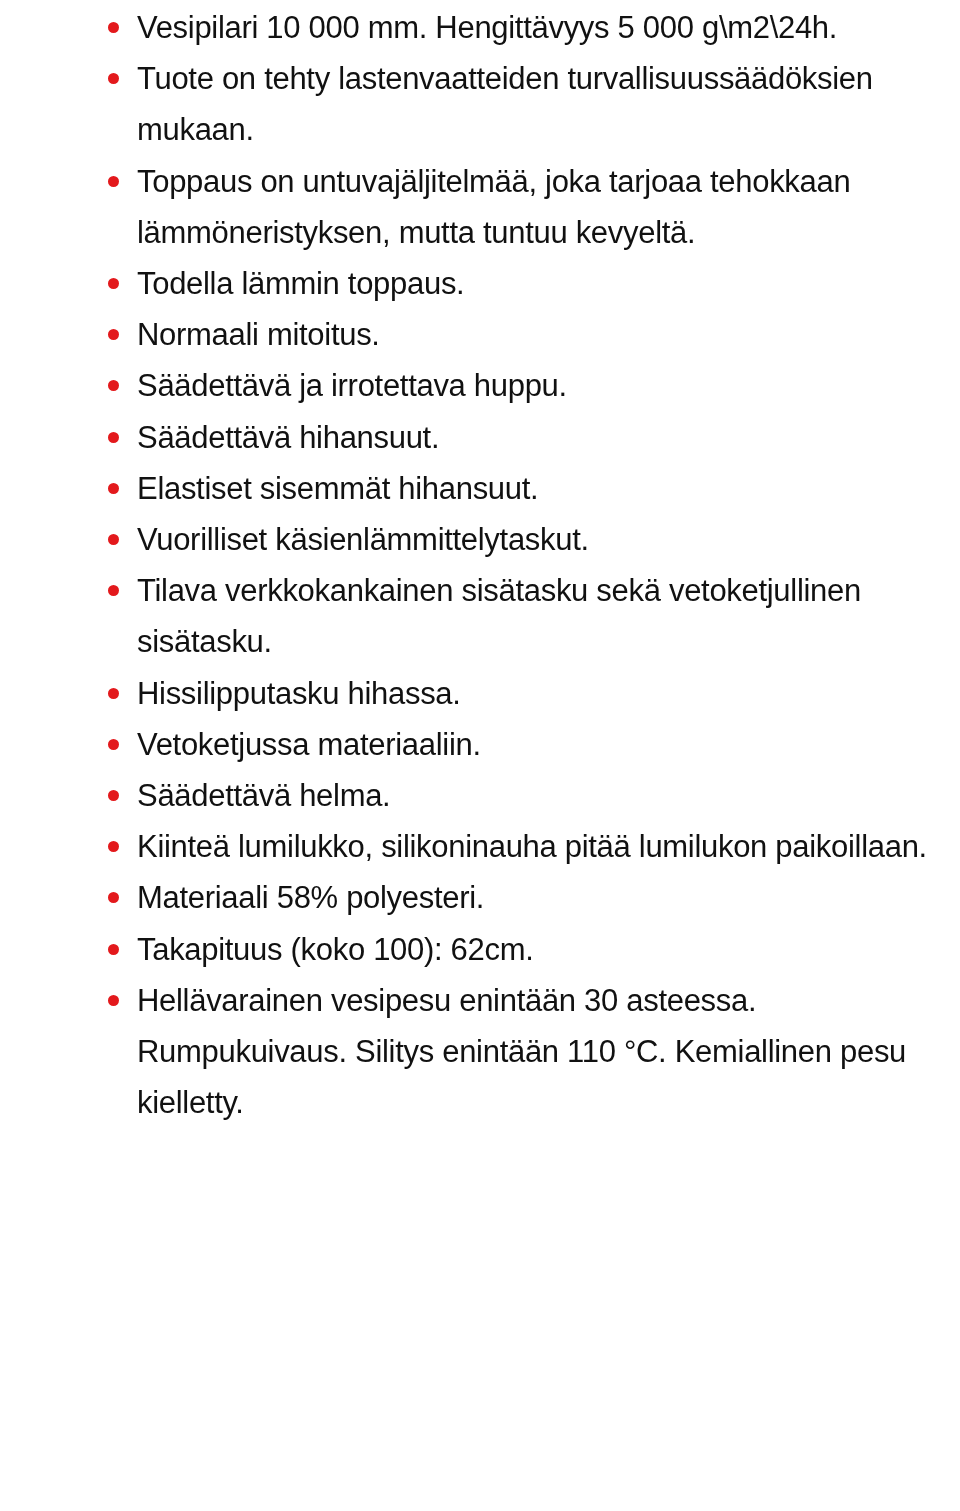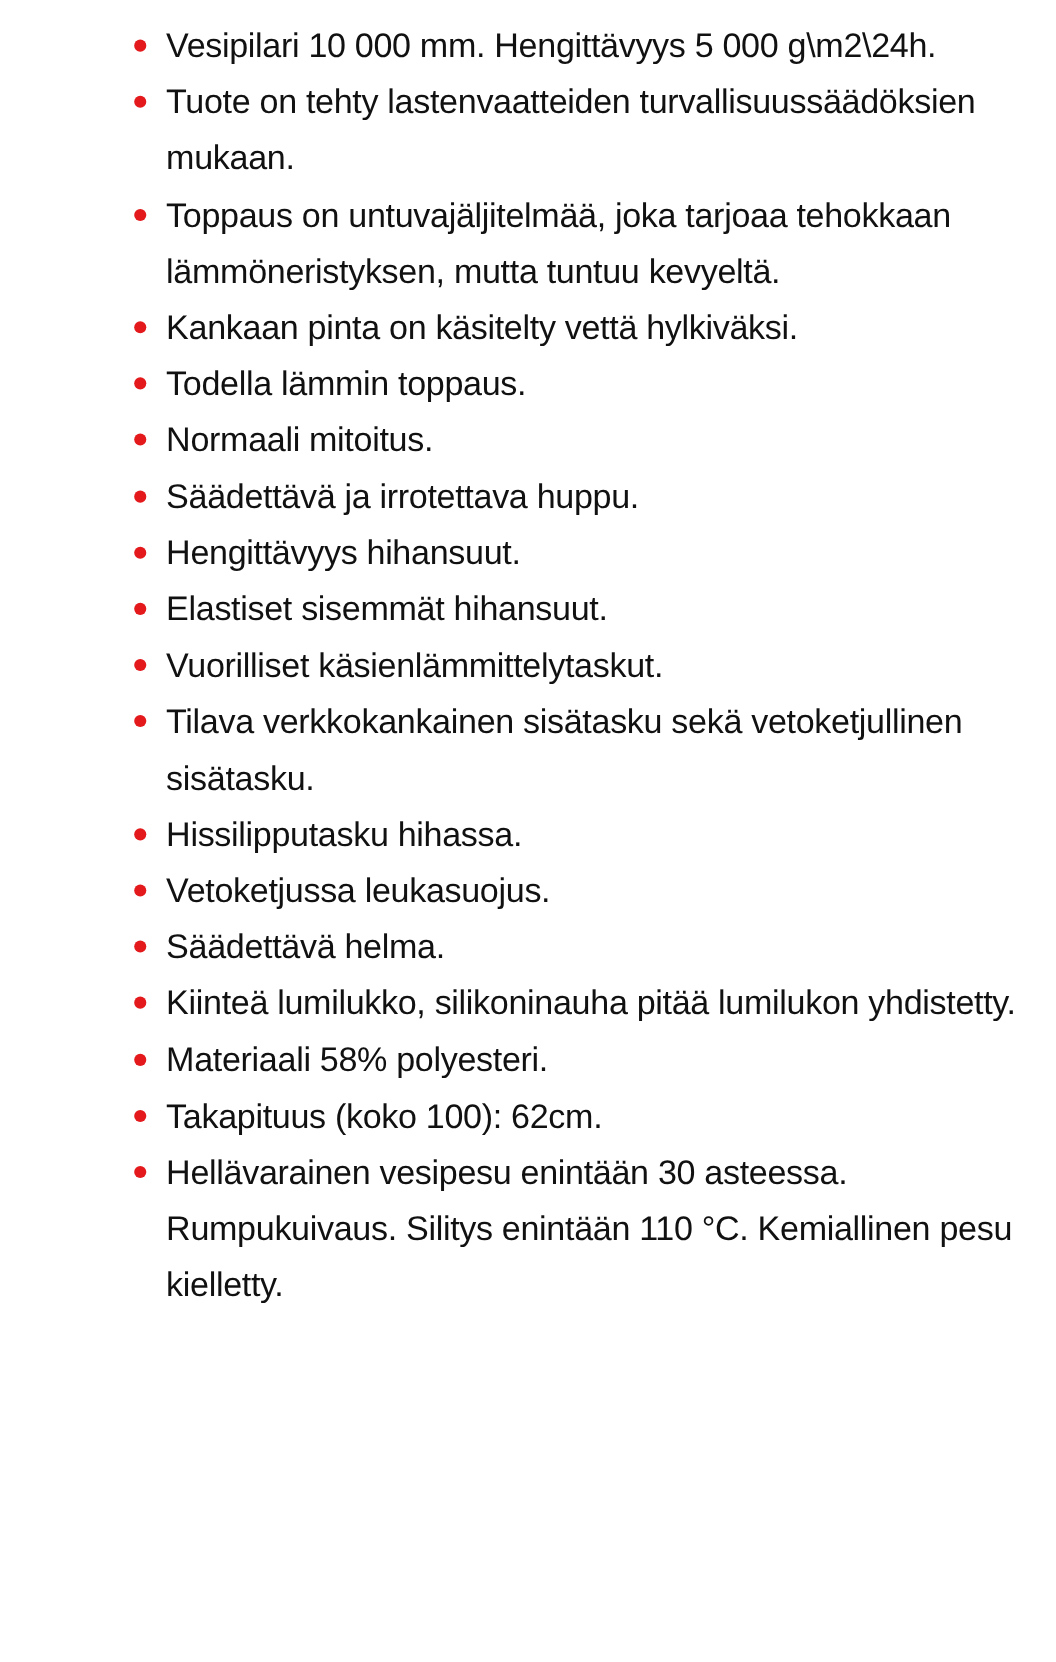--- a/index.html
+++ b/index.html
@@ -1,19 +1,19 @@
 <!DOCTYPE html>
 <html><head>
 <meta charset="utf-8">
 <style>
   html, body { margin: 0; padding: 0; background: #ffffff; }
   body { width: 960px; height: 1511px; overflow: hidden; }
   .features {
     list-style: none;
-    margin: 14px;
+    margin: 0;
     padding: 2px 0 0 137px;
     width: 790px;
     font-family: "Liberation Sans", sans-serif;
     font-size: 31px;
     line-height: 51.2px;
     color: #111111;
     letter-spacing: -0.3px;
   }
   .features li {
     position: relative;
@@ -30,28 +30,27 @@
     background: #e3191c;
   }
 </style>
 </head>
 <body>
 
 <ul class="features">
   <li><span class="bullet"></span><span>Vesipilari 10 000 mm. Hengittävyys 5 000 g\m2\24h.</span></li>
   <li><span class="bullet"></span><span>Tuote on tehty lastenvaatteiden turvallisuussäädöksien mukaan.</span></li>
   <li><span class="bullet"></span><span>Toppaus on untuvajäljitelmää, joka tarjoaa tehokkaan lämmöneristyksen, mutta tuntuu kevyeltä.</span></li>
-  <li><span class="bullet"></span><span>Kankaan pinta on käsitelty vettä hylkiväksi.</span></li>
   <li><span class="bullet"></span><span>Todella lämmin toppaus.</span></li>
   <li><span class="bullet"></span><span>Normaali mitoitus.</span></li>
   <li><span class="bullet"></span><span>Säädettävä ja irrotettava huppu.</span></li>
-  <li><span class="bullet"></span><span>Hengittävyys hihansuut.</span></li>
+  <li><span class="bullet"></span><span>Säädettävä hihansuut.</span></li>
   <li><span class="bullet"></span><span>Elastiset sisemmät hihansuut.</span></li>
   <li><span class="bullet"></span><span>Vuorilliset käsienlämmittelytaskut.</span></li>
   <li><span class="bullet"></span><span>Tilava verkkokankainen sisätasku sekä vetoketjullinen sisätasku.</span></li>
   <li><span class="bullet"></span><span>Hissilipputasku hihassa.</span></li>
-  <li><span class="bullet"></span><span>Vetoketjussa leukasuojus.</span></li>
+  <li><span class="bullet"></span><span>Vetoketjussa materiaaliin.</span></li>
   <li><span class="bullet"></span><span>Säädettävä helma.</span></li>
-  <li><span class="bullet"></span><span>Kiinteä lumilukko, silikoninauha pitää lumilukon yhdistetty.</span></li>
+  <li><span class="bullet"></span><span>Kiinteä lumilukko, silikoninauha pitää lumilukon paikoillaan.</span></li>
   <li><span class="bullet"></span><span>Materiaali 58% polyesteri.</span></li>
   <li><span class="bullet"></span><span>Takapituus (koko 100): 62cm.</span></li>
   <li><span class="bullet"></span><span>Hellävarainen vesipesu enintään 30 asteessa. Rumpukuivaus. Silitys enintään 110 °C. Kemiallinen pesu kielletty.</span></li>
 </ul>
 
 </body></html>

